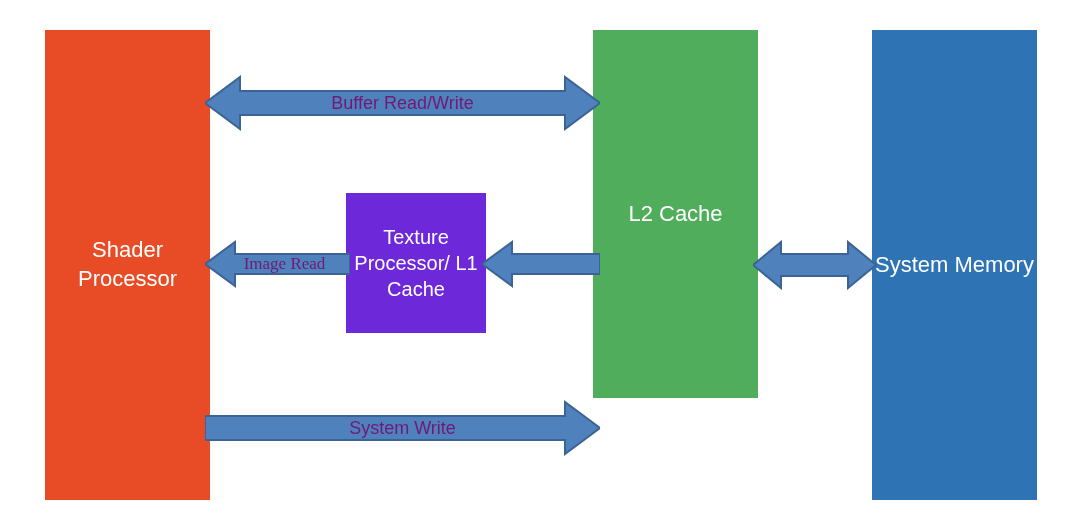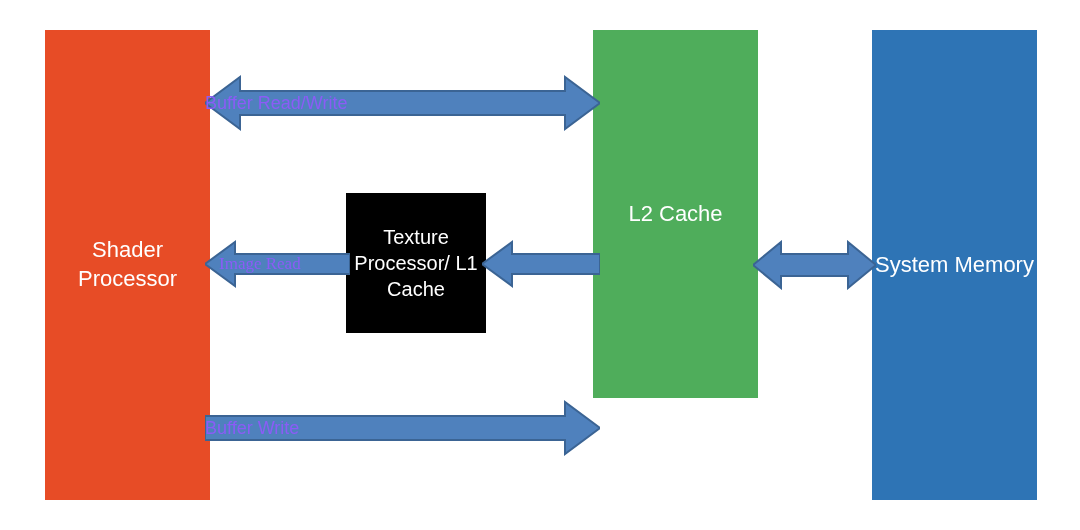--- a/index.html
+++ b/index.html
@@ -25,21 +25,21 @@
       top: 30px;
       width: 165px;
       height: 470px;
       background: #E74C26;
     }
     .texture-box {
       left: 346px;
       top: 193px;
       width: 140px;
       height: 140px;
-      background: #000000;
+      background: #6d28d9;
       font-size: 20px;
     }
     .l2-box {
       left: 593px;
       top: 30px;
       width: 165px;
       height: 368px;
       background: #4FAD5B;
     }
     .memory-box {
@@ -47,21 +47,22 @@
       top: 30px;
       width: 165px;
       height: 470px;
       background: #2E74B5;
       justify-content: center;
     }
     .arrow {
       position: absolute;
       display: flex;
       align-items: center;
-      color: #8b5cf6;
+      justify-content: center;
+      color: #701a75;
       font-size: 18px;
     }
     .arrow svg {
       position: absolute;
       top: 0;
       left: 0;
       width: 100%;
       height: 100%;
     }
     .arrow-label {
@@ -106,21 +107,21 @@
   <svg viewBox="0 0 118 48">
     <polygon points="0,24 30,2 30,14 118,14 118,34 30,34 30,46" fill="#4F81BD" stroke="#3B6494" stroke-width="2"></polygon>
   </svg>
   <span class="arrow-label"></span>
 </div>
 
 <div class="arrow" style="left:205px; top:400px; width:395px; height:56px;">
   <svg viewBox="0 0 395 56">
     <polygon points="0,16 360,16 360,2 395,28 360,54 360,40 0,40" fill="#4F81BD" stroke="#3B6494" stroke-width="2"></polygon>
   </svg>
-  <span class="arrow-label">Buffer Write</span>
+  <span class="arrow-label">System Write</span>
 </div>
 
 <div class="arrow" style="left:753px; top:240px; width:123px; height:50px;">
   <svg viewBox="0 0 123 50">
     <polygon points="0,25 28,2 28,14 95,14 95,2 123,25 95,48 95,36 28,36 28,48" fill="#4F81BD" stroke="#3B6494" stroke-width="2"></polygon>
   </svg>
   <span class="arrow-label"></span>
 </div>
 
 </body></html>

